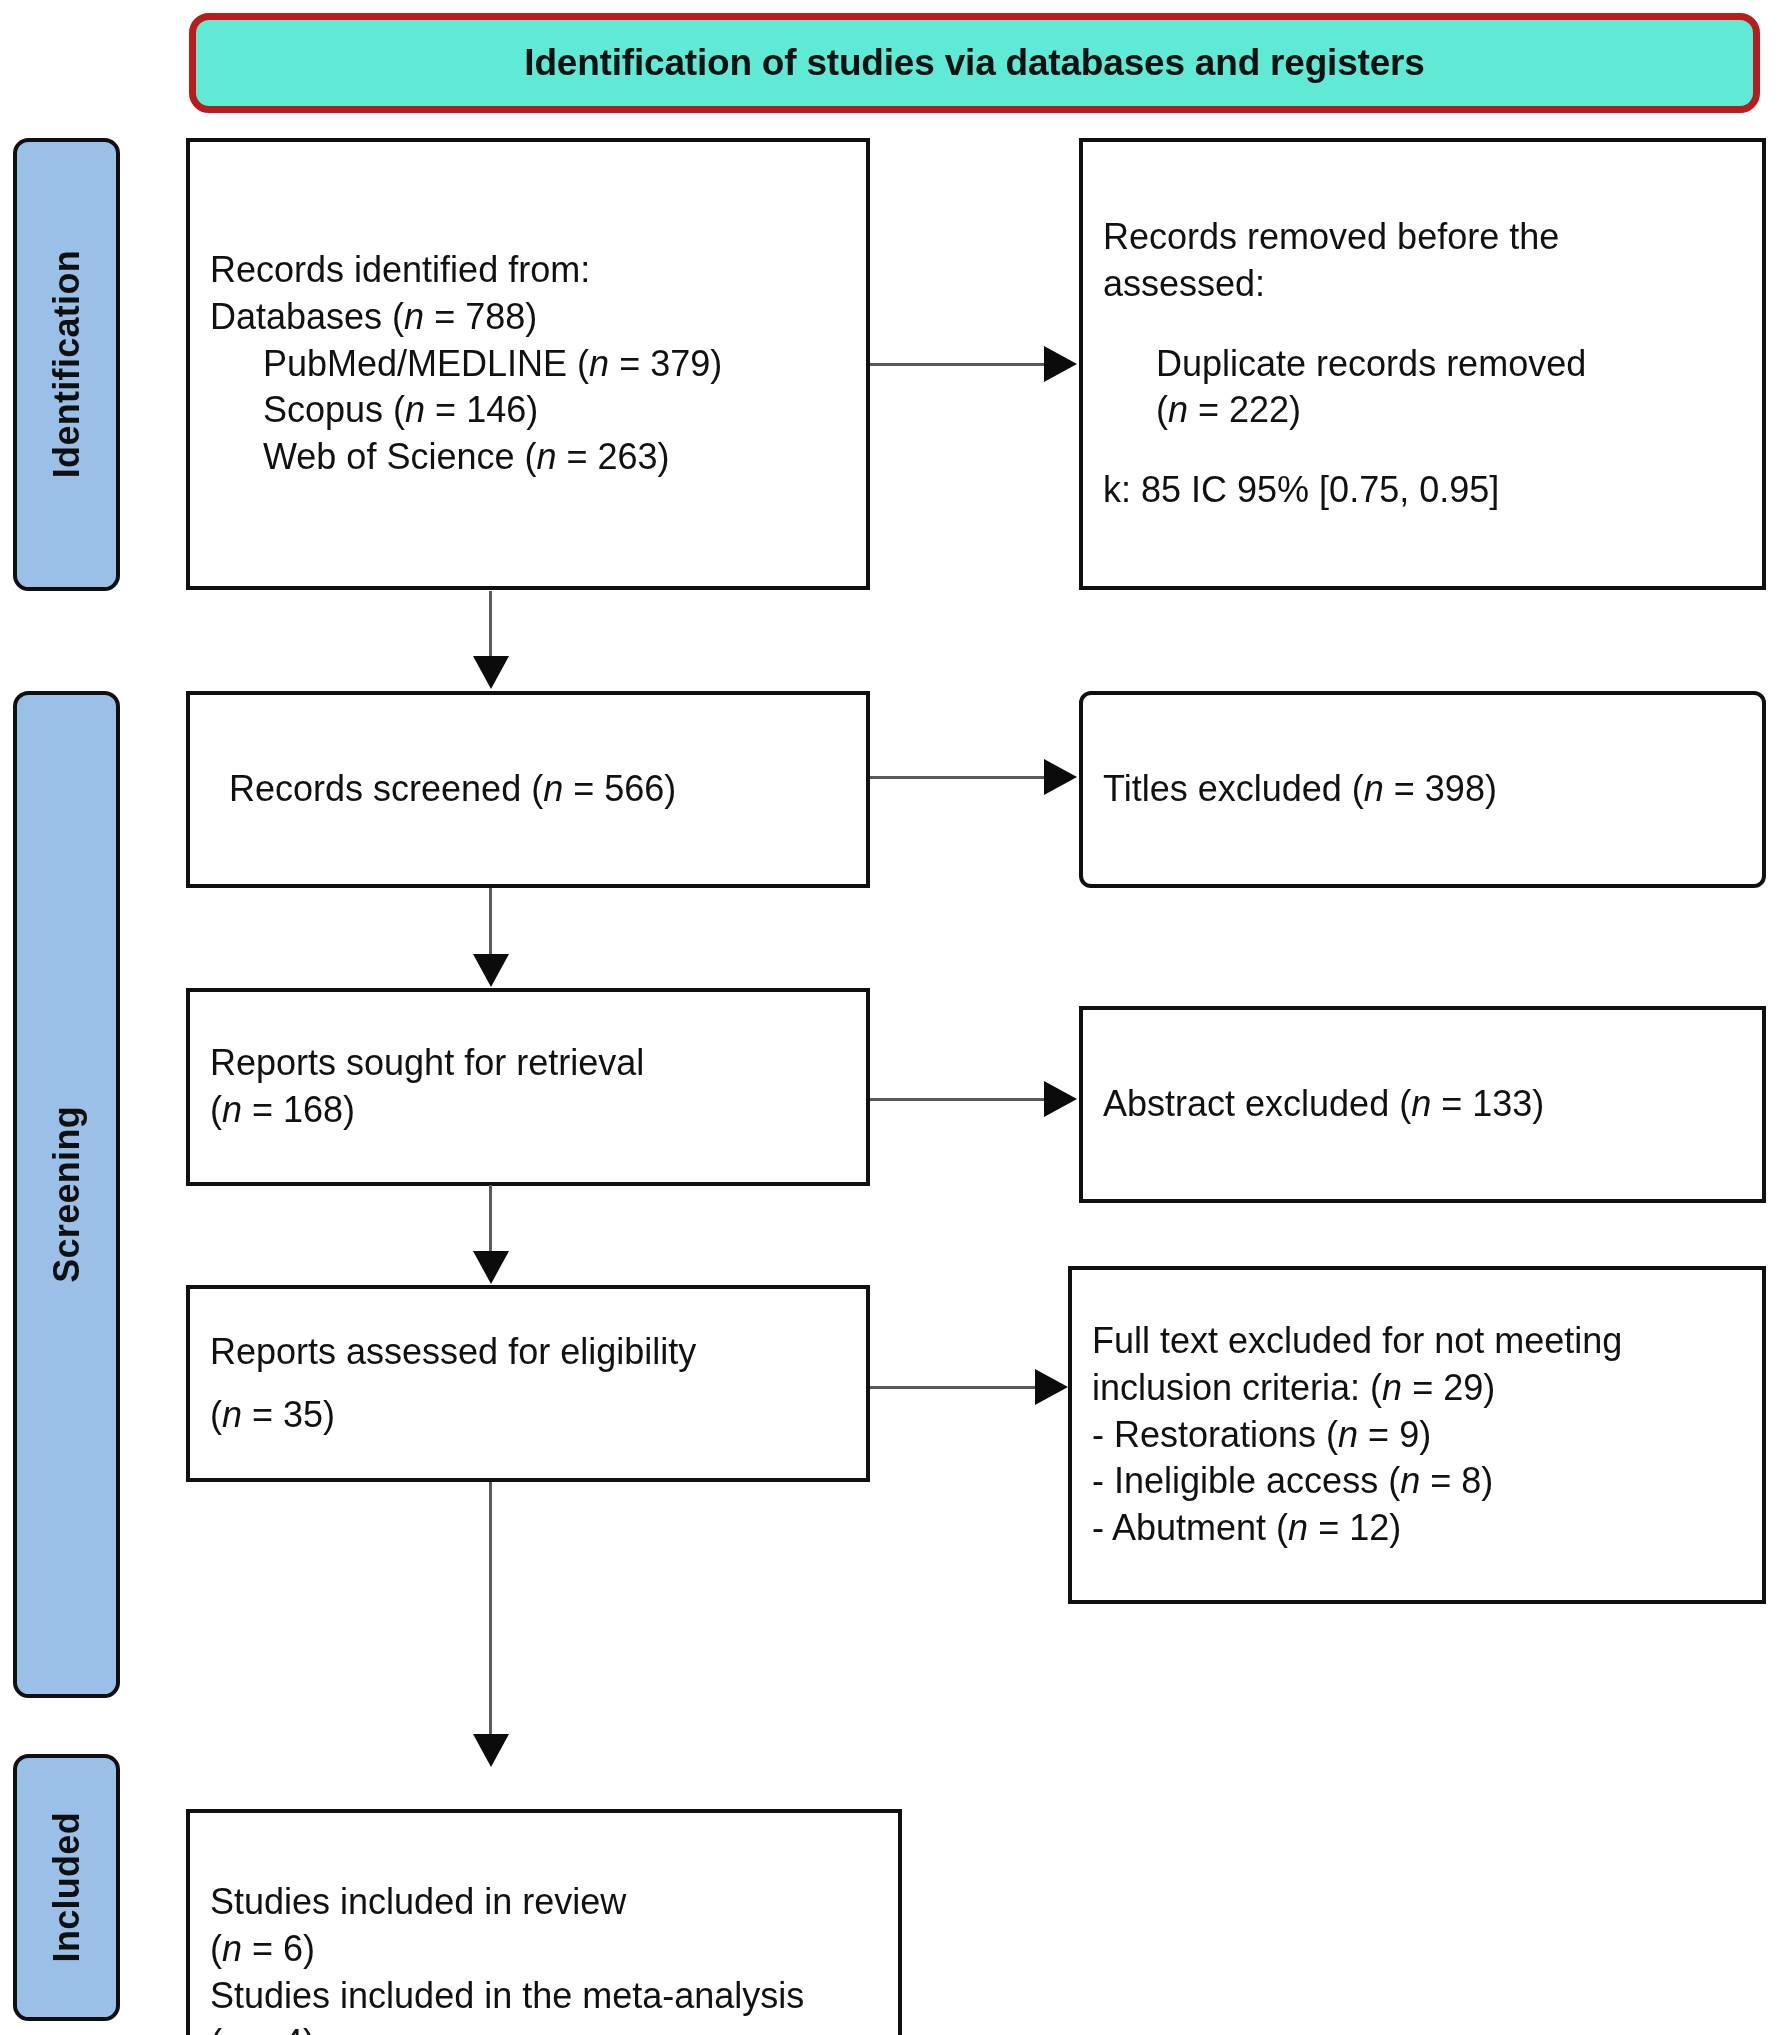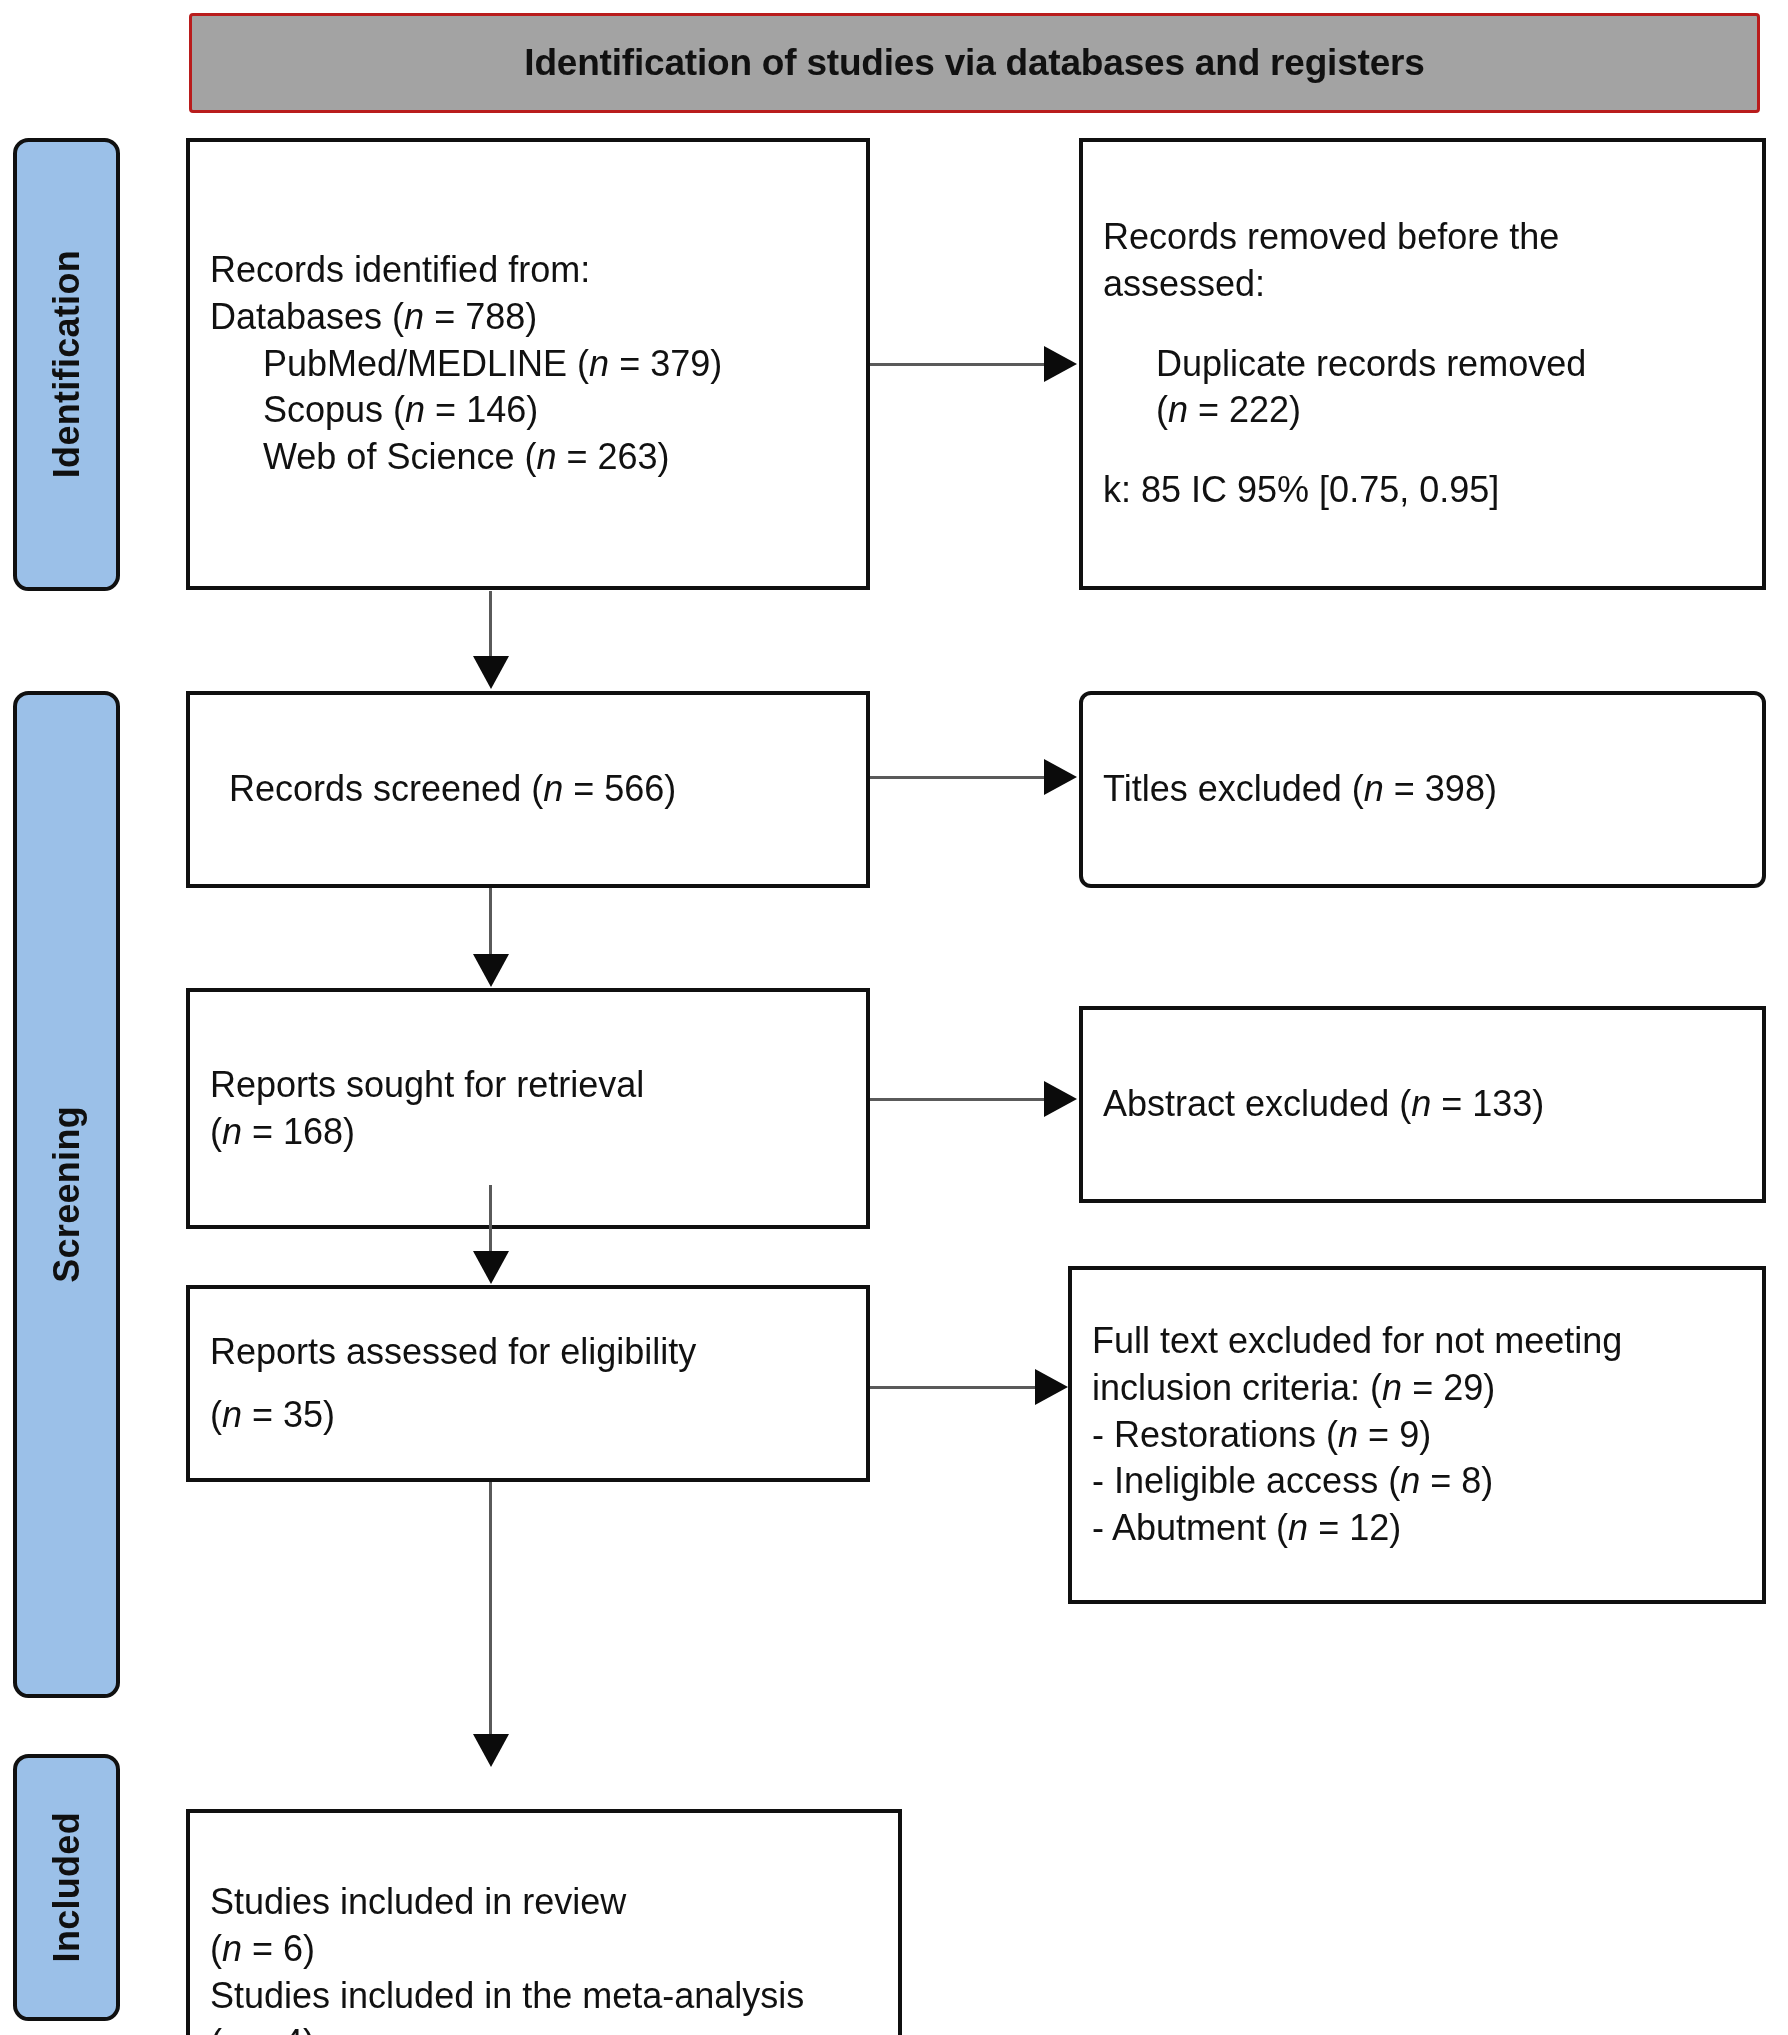--- a/index.html
+++ b/index.html
@@ -16,23 +16,23 @@
     overflow: hidden;
   }
 
   
   .header-banner {
     position: absolute;
     left: 189px;
     top: 13px;
     width: 1571px;
     height: 100px;
-    background: #a3a3a3;
-    border: 3px solid #b91c1c;
-    border-radius: 4px;
+    background: #5eead4;
+    border: 7px solid #b91c1c;
+    border-radius: 20px;
     box-sizing: border-box;
     display: flex;
     align-items: center;
     justify-content: center;
   }
   .header-banner-text {
     font-size: 37px;
     font-weight: bold;
     color: #111111;
     letter-spacing: -0.2px;
@@ -165,21 +165,21 @@
   <div class="flow-box" style="left:1079px; top:691px; width:687px; height:197px;border-radius:12px;">
     <div class="line"><span>Titles excluded (</span><span class="ital">n</span><span> = 398)</span></div>
   </div>
 
   <div class="conn-h" style="left:870px; top:776px; width:174px;"></div>
   <div class="conn-h-head" style="left:1044px; top:759px;"></div>
 
   <div class="conn-v" style="left:489px; top:888px; height:70px;"></div>
   <div class="conn-v-head" style="left:473px; top:954px;"></div>
 
-  <div class="flow-box" style="left:186px; top:988px; width:684px; height:241px;">
+  <div class="flow-box" style="left:186px; top:988px; width:684px; height:198px;">
     <div class="line">Reports sought for retrieval</div>
     <div class="line"><span>(</span><span class="ital">n</span><span> = 168)</span></div>
   </div>
 
   <div class="flow-box" style="left:1079px; top:1006px; width:687px; height:197px;">
     <div class="line"><span>Abstract excluded (</span><span class="ital">n</span><span> = 133)</span></div>
   </div>
 
   <div class="conn-h" style="left:870px; top:1098px; width:174px;"></div>
   <div class="conn-h-head" style="left:1044px; top:1081px;"></div>

